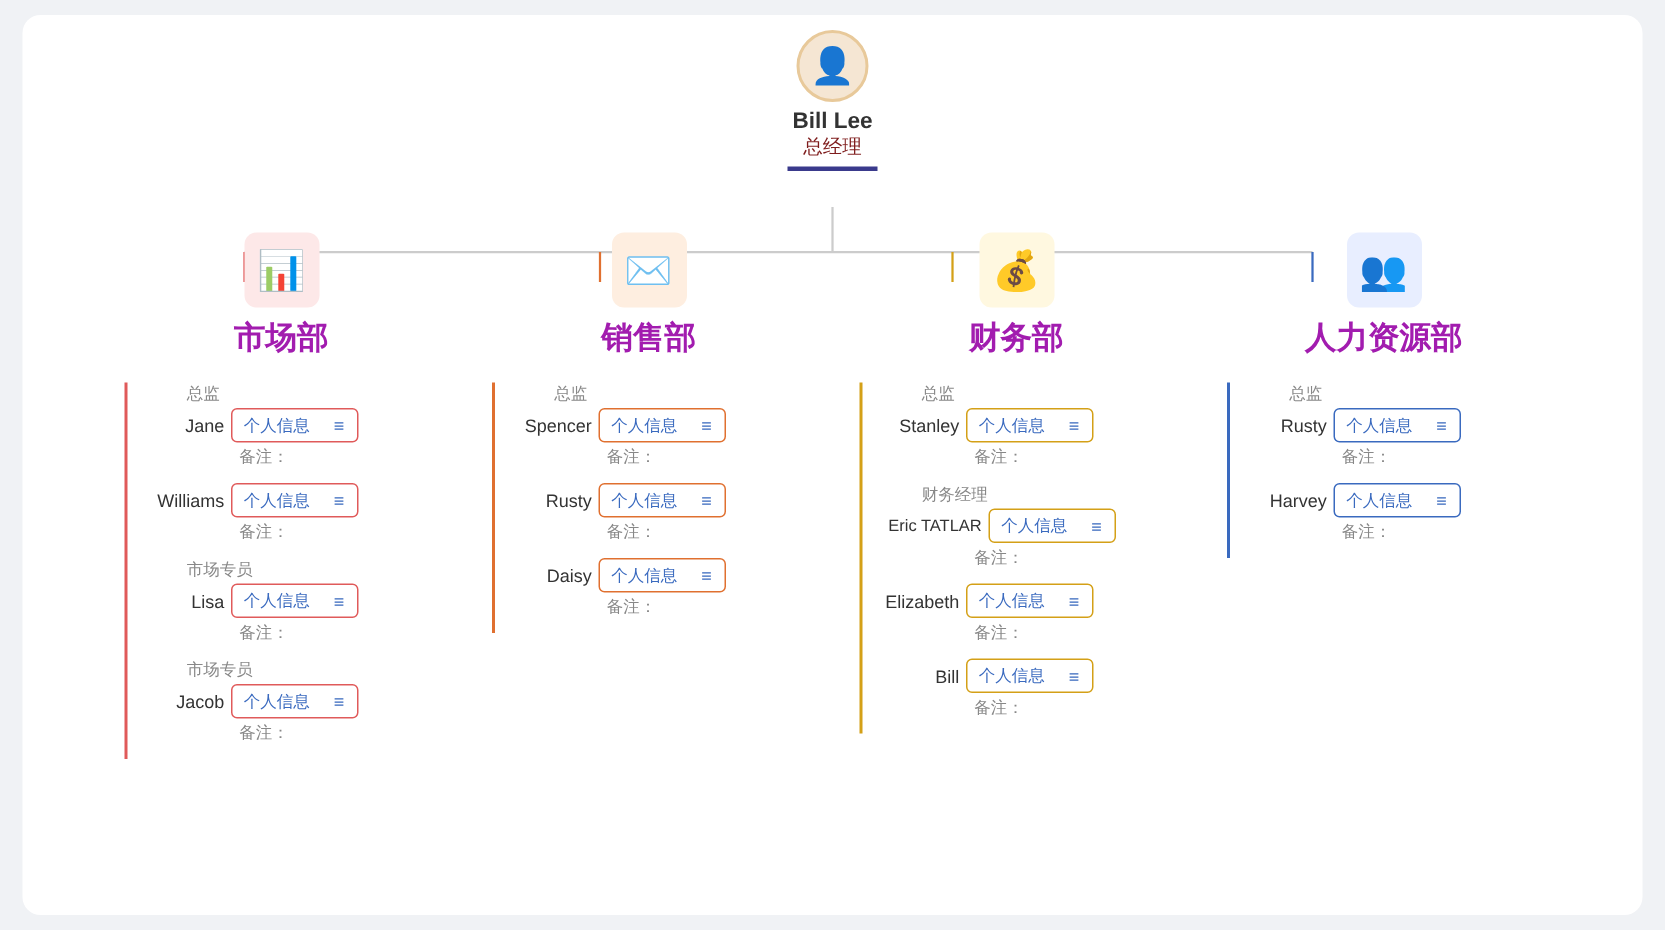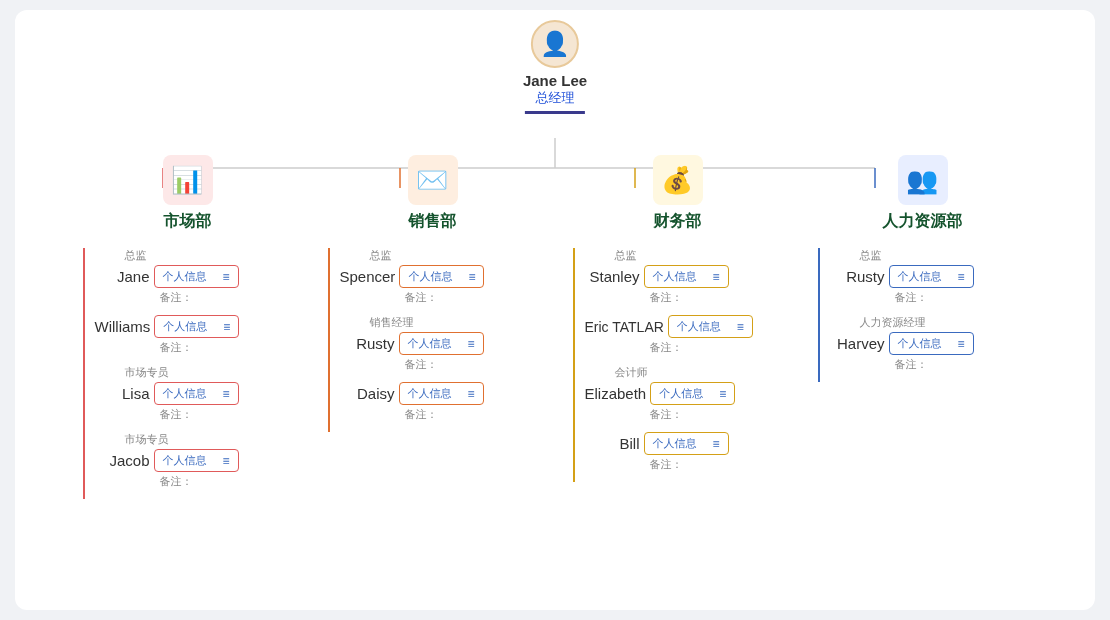--- a/index.html
+++ b/index.html
@@ -45,21 +45,21 @@
       border: 2px solid #e8c99a;
     }
     .ceo-name {
       font-size: 15px;
       font-weight: bold;
       color: #333;
       margin-top: 4px;
     }
     .ceo-title {
       font-size: 13px;
-      color: #1d4ed8;
+      color: #7f1d1d;
     }
     .ceo-line {
       width: 60px;
       height: 3px;
       background: #3a3a8c;
       margin-top: 4px;
     }
 
     
     .departments-row {
@@ -82,23 +82,23 @@
       width: 50px;
       height: 50px;
       border-radius: 8px;
       display: flex;
       align-items: center;
       justify-content: center;
       font-size: 26px;
       margin-bottom: 6px;
     }
     .dept-name {
-      font-size: 16px;
+      font-size: 21px;
       font-weight: bold;
-      color: #14532d;
+      color: #a21caf;
       margin-bottom: 8px;
     }
 
     
     .employee-list {
       width: 100%;
       display: flex;
       flex-direction: column;
       align-items: flex-start;
       padding-left: 10px;
@@ -115,21 +115,21 @@
       margin-bottom: 2px;
       text-align: left;
       padding-left: 30px;
     }
     .emp-row {
       display: flex;
       align-items: center;
       gap: 4px;
     }
     .emp-name {
-      font-size: 15px;
+      font-size: 12px;
       color: #333;
       min-width: 55px;
       text-align: right;
     }
     .emp-card {
       display: flex;
       align-items: center;
       gap: 16px;
       padding: 3px 8px;
       border: 1px solid currentColor;
@@ -180,21 +180,21 @@
     .dept-icon-finance { background: #fff8e0; }
     .dept-icon-hr { background: #e8eeff; }
   </style>
 </head>
 <body>
 
 <div class="chart-container">
 
   <div class="ceo-section">
     <div class="ceo-avatar">👤</div>
-    <div class="ceo-name">Jane Lee</div>
+    <div class="ceo-name">Bill Lee</div>
     <div class="ceo-title">总经理</div>
     <div class="ceo-line"></div>
   </div>
 
   <svg class="connector-svg">
 
     <line x1="540" y1="128" x2="540" y2="158" stroke="#ccc" stroke-width="1.5"></line>
 
     <line x1="148" y1="158" x2="860" y2="158" stroke="#ccc" stroke-width="1.5"></line>
 
@@ -274,21 +274,20 @@
             <span class="emp-name">Spencer</span>
             <div class="emp-card">
               <span class="emp-card-text">个人信息</span>
               <span class="emp-card-icon">≡</span>
             </div>
           </div>
           <div class="emp-note">备注：</div>
         </div>
 
         <div class="emp-block">
-          <div class="emp-role">销售经理</div>
           <div class="emp-row">
             <span class="emp-name">Rusty</span>
             <div class="emp-card">
               <span class="emp-card-text">个人信息</span>
               <span class="emp-card-icon">≡</span>
             </div>
           </div>
           <div class="emp-note">备注：</div>
         </div>
 
@@ -316,32 +315,32 @@
             <span class="emp-name">Stanley</span>
             <div class="emp-card">
               <span class="emp-card-text">个人信息</span>
               <span class="emp-card-icon">≡</span>
             </div>
           </div>
           <div class="emp-note">备注：</div>
         </div>
 
         <div class="emp-block">
-          <div class="emp-row">
-            <span class="emp-name" style="min-width:70px;font-size:14px;">Eric TATLAR</span>
-            <div class="emp-card">
-              <span class="emp-card-text">个人信息</span>
-              <span class="emp-card-icon">≡</span>
-            </div>
-          </div>
-          <div class="emp-note">备注：</div>
-        </div>
-
-        <div class="emp-block">
-          <div class="emp-role">会计师</div>
+          <div class="emp-role">财务经理</div>
+          <div class="emp-row">
+            <span class="emp-name" style="min-width:70px;font-size:11px;">Eric TATLAR</span>
+            <div class="emp-card">
+              <span class="emp-card-text">个人信息</span>
+              <span class="emp-card-icon">≡</span>
+            </div>
+          </div>
+          <div class="emp-note">备注：</div>
+        </div>
+
+        <div class="emp-block">
           <div class="emp-row">
             <span class="emp-name">Elizabeth</span>
             <div class="emp-card">
               <span class="emp-card-text">个人信息</span>
               <span class="emp-card-icon">≡</span>
             </div>
           </div>
           <div class="emp-note">备注：</div>
         </div>
 
@@ -369,21 +368,20 @@
             <span class="emp-name">Rusty</span>
             <div class="emp-card">
               <span class="emp-card-text">个人信息</span>
               <span class="emp-card-icon">≡</span>
             </div>
           </div>
           <div class="emp-note">备注：</div>
         </div>
 
         <div class="emp-block">
-          <div class="emp-role">人力资源经理</div>
           <div class="emp-row">
             <span class="emp-name">Harvey</span>
             <div class="emp-card">
               <span class="emp-card-text">个人信息</span>
               <span class="emp-card-icon">≡</span>
             </div>
           </div>
           <div class="emp-note">备注：</div>
         </div>
       </div>

